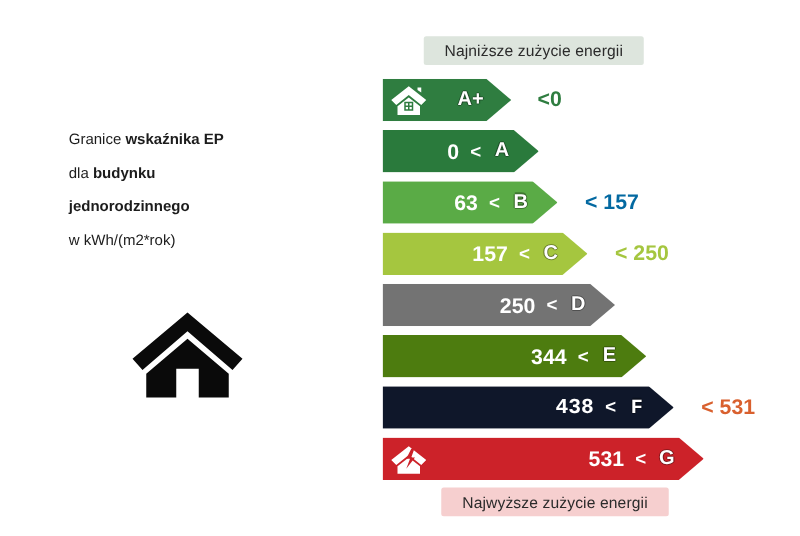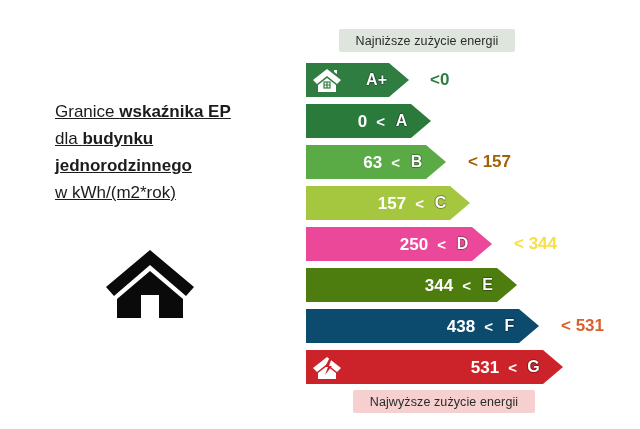--- a/index.html
+++ b/index.html
@@ -20,25 +20,24 @@
     width: 640px;
     height: 429px;
   }
 
   
   .caption {
     position: absolute;
     left: 55px;
     top: 98px;
     width: 235px;
-    font-size: 17px;
+    font-size: 12px;
     line-height: 27px;
     color: #1c1c1c;
     font-weight: 400;
-    text-decoration: underline;
   }
   .caption .b { font-weight: 700; }
 
   
   .house-mark {
     position: absolute;
     left: 104px;
     top: 247px;
     width: 92px;
     height: 74px;
@@ -211,52 +210,52 @@
           </div>
         </div>
         <div class="row">
           <div class="band" style="width: 140px; background: rgb(90, 171, 70); clip-path: polygon(0px 0px, calc(100% - 20px) 0px, 100% 50%, calc(100% - 20px) 100%, 0px 100%);">
             <div class="band-inner">
               <span class="lowval">63</span>
               <span class="lt">&lt;</span>
               <span class="grade">B</span>
             </div>
           </div>
-          <div class="hival" style="left: 162px; color: #a16207;">&lt; 157</div>
+          <div class="hival" style="left: 162px; color: #0369a1;">&lt; 157</div>
         </div>
         <div class="row">
           <div class="band" style="width: 164px; background: rgb(165, 198, 63); clip-path: polygon(0px 0px, calc(100% - 20px) 0px, 100% 50%, calc(100% - 20px) 100%, 0px 100%);">
             <div class="band-inner">
               <span class="lowval">157</span>
               <span class="lt">&lt;</span>
               <span class="grade">C</span>
             </div>
           </div>
-        </div>
-        <div class="row">
-          <div class="band" style="width: 186px; background: #ec4899; clip-path: polygon(0px 0px, calc(100% - 20px) 0px, 100% 50%, calc(100% - 20px) 100%, 0px 100%); align-items: flex-end;">
+          <div class="hival" style="left: 186px; color: rgb(165, 198, 63);">&lt; 250</div>
+        </div>
+        <div class="row">
+          <div class="band" style="width: 186px; background: #737373; clip-path: polygon(0px 0px, calc(100% - 20px) 0px, 100% 50%, calc(100% - 20px) 100%, 0px 100%); align-items: flex-end;">
             <div class="band-inner">
               <span class="lowval">250</span>
               <span class="lt">&lt;</span>
               <span class="grade">D</span>
             </div>
           </div>
-          <div class="hival" style="left: 208px; color: rgb(246, 224, 67);">&lt; 344</div>
         </div>
         <div class="row">
           <div class="band" style="width: 211px; background: #4d7c0f; clip-path: polygon(0px 0px, calc(100% - 20px) 0px, 100% 50%, calc(100% - 20px) 100%, 0px 100%);">
             <div class="band-inner">
               <span class="lowval">344</span>
               <span class="lt">&lt;</span>
               <span class="grade">E</span>
             </div>
           </div>
         </div>
         <div class="row">
-          <div class="band" style="width: 233px; background: #0c4a6e; clip-path: polygon(0px 0px, calc(100% - 20px) 0px, 100% 50%, calc(100% - 20px) 100%, 0px 100%);">
+          <div class="band" style="width: 233px; background: #0f172a; clip-path: polygon(0px 0px, calc(100% - 20px) 0px, 100% 50%, calc(100% - 20px) 100%, 0px 100%); font-family: Liberation Mono, monospace;">
             <div class="band-inner">
               <span class="lowval">438</span>
               <span class="lt">&lt;</span>
               <span class="grade">F</span>
             </div>
           </div>
           <div class="hival" style="left: 255px; color: rgb(217, 96, 46);">&lt; 531</div>
         </div>
         <div class="row">
           <div class="band" style="width: 257px; background: rgb(204, 34, 41); clip-path: polygon(0px 0px, calc(100% - 20px) 0px, 100% 50%, calc(100% - 20px) 100%, 0px 100%);">

